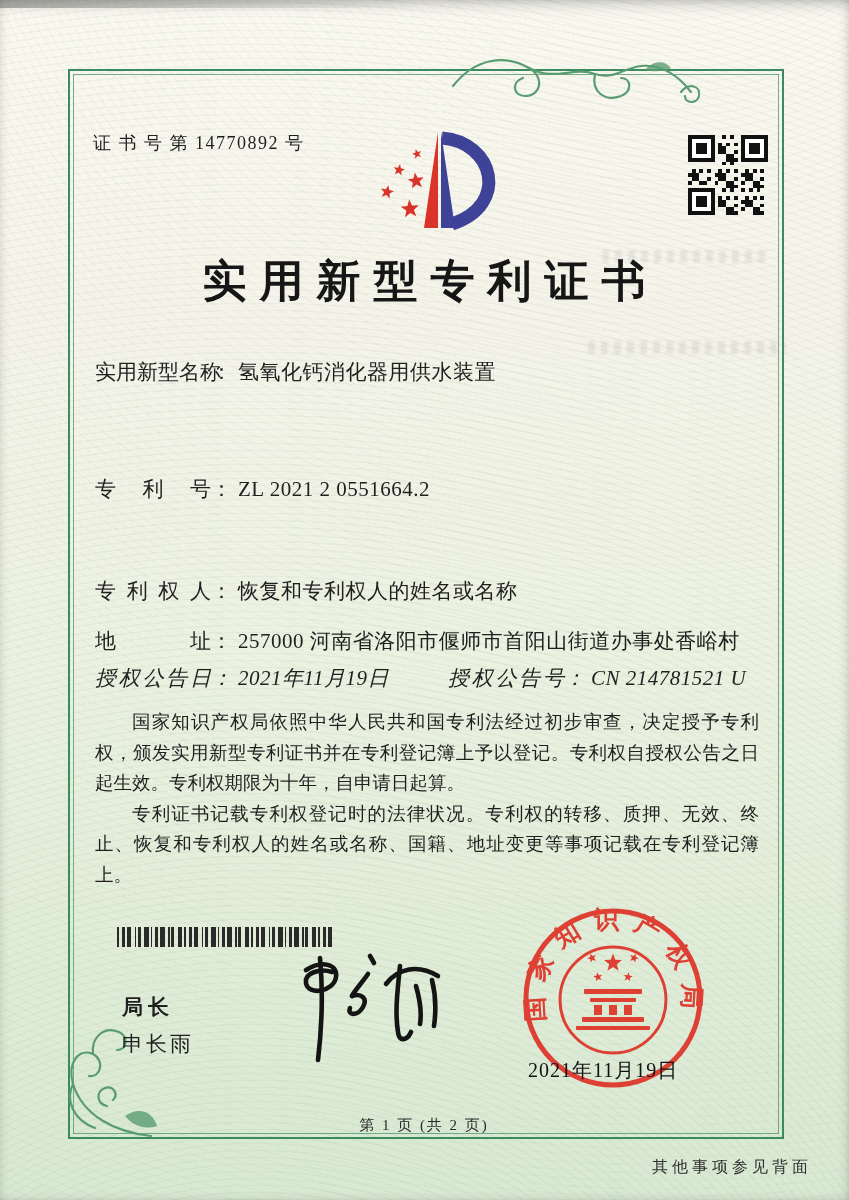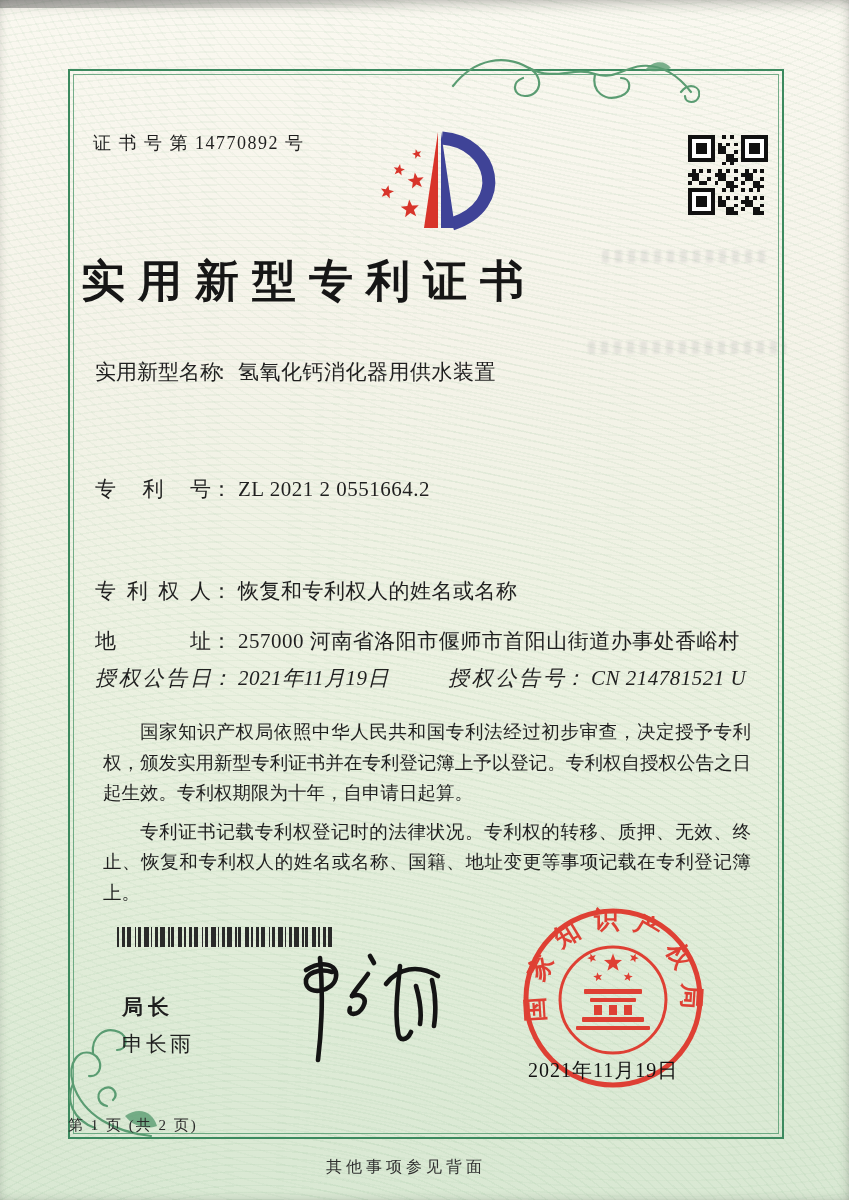--- a/index.html
+++ b/index.html
@@ -16,38 +16,38 @@
       linear-gradient(#faf8f0 0%,#f5f3e9 28%,#ecf1e1 55%,#e0ecd8 80%,#d9e8d3 100%);
     box-shadow:inset 0 12px 16px -12px rgba(50,50,50,.45),
                inset -9px 0 14px -12px rgba(50,50,50,.35),
                inset 9px 0 14px -13px rgba(50,50,50,.25),
                inset 0 -8px 12px -11px rgba(50,50,50,.3);
   }
   .frame{position:absolute;left:68px;top:69px;width:712px;height:1066px;border:2px solid #3c8a5f;}
   .frame::before{content:"";position:absolute;inset:3px;border:1px solid rgba(72,148,104,.75);}
   .abs{position:absolute;}
   .cert-no{left:93px;top:131px;font-size:18px;letter-spacing:1.5px;}
-  .title{left:68px;top:252px;width:712px;text-align:left;font-size:44px;font-weight:bold;
+  .title{left:68px;top:252px;width:712px;text-align:center;font-size:44px;font-weight:bold;
          letter-spacing:13px;text-indent:13px;color:#161616;}
   .frow{left:95px;width:668px;font-size:21px;white-space:nowrap;}
   .flabel{display:inline-block;width:116px;text-align:justify;text-align-last:justify;vertical-align:bottom;}
   .fcolon{display:inline-block;margin-right:6px;}
   .fvalue{letter-spacing:.5px;}
   .grant-pair2{position:absolute;left:353px;top:0;white-space:nowrap;}
   .paras{left:95px;top:709px;width:664px;font-size:18.5px;line-height:30.5px;text-align:justify;}
-  .paras p{margin:8px;text-indent:2em;}
+  .paras p{margin:0;text-indent:2em;font-family:Liberation Mono, monospace;}
   .barcode{left:117px;top:927px;width:218px;height:20px;font-size:0;}
   .barcode span{display:inline-block;height:20px;}
   .director-title{left:122px;top:993px;font-size:21px;letter-spacing:5px;font-weight:bold;}
   .director-name{left:122px;top:1030px;font-size:21px;letter-spacing:3px;}
   .sig{left:248px;top:950px;}
   .seal{left:518px;top:903px;opacity:.92;}
   .seal-date{left:528px;top:1057px;font-size:20px;letter-spacing:1px;color:#111;}
-  .page-info{left:68px;top:1116px;width:712px;text-align:left;font-size:15px;letter-spacing:2px;color:#2a2a2a;}
-  .back-note{left:0;top:1157px;width:812px;text-align:center;font-size:16px;letter-spacing:4px;color:#303030;}
+  .page-info{left:68px;top:1116px;width:712px;text-align:center;font-size:15px;letter-spacing:2px;color:#2a2a2a;}
+  .back-note{left:0;top:1157px;width:812px;text-align:right;font-size:16px;letter-spacing:4px;color:#303030;}
   .ghost{background:repeating-linear-gradient(90deg,rgba(120,120,135,.22) 0 7px,rgba(0,0,0,0) 7px 13px);
          filter:blur(1.2px);border-radius:2px;opacity:.55;}
   .ghost1{left:602px;top:250px;width:168px;height:13px;}
   .ghost2{left:588px;top:341px;width:198px;height:13px;}
   .scan-smudge{left:0;top:0;width:420px;height:8px;
          background:linear-gradient(90deg,rgba(70,70,70,.4),rgba(70,70,70,0));}
 </style>
 </head>
 <body>
 

